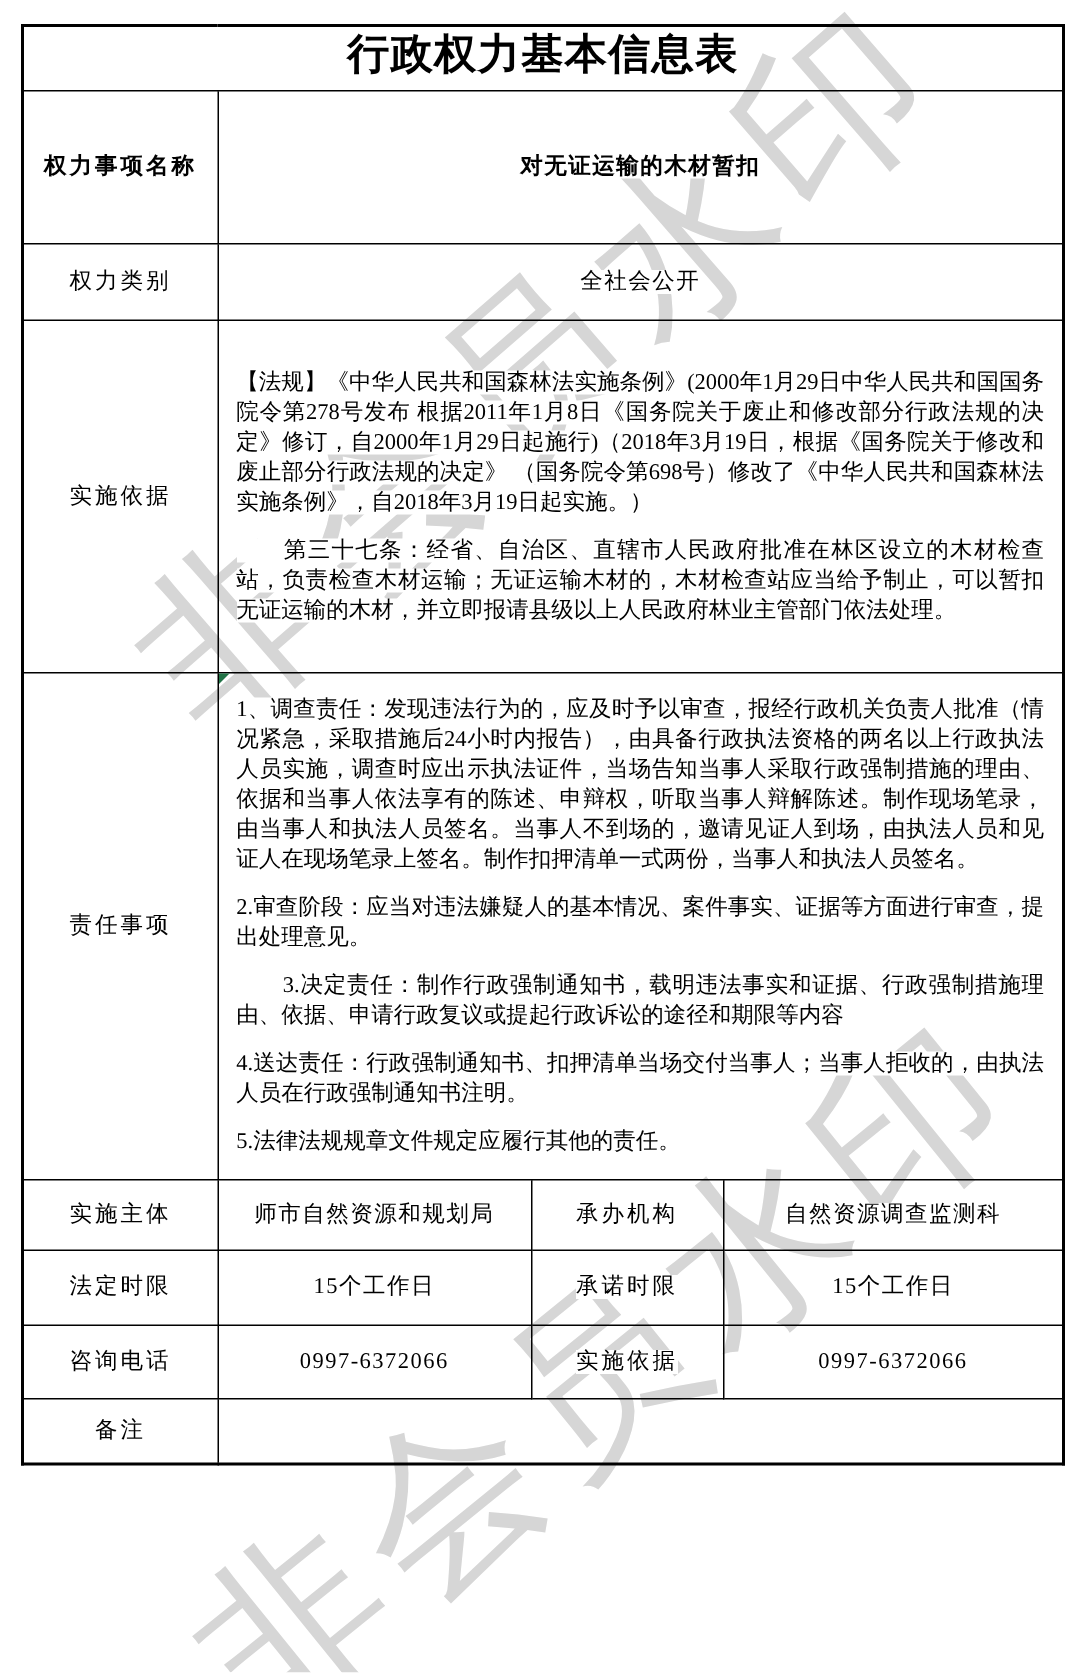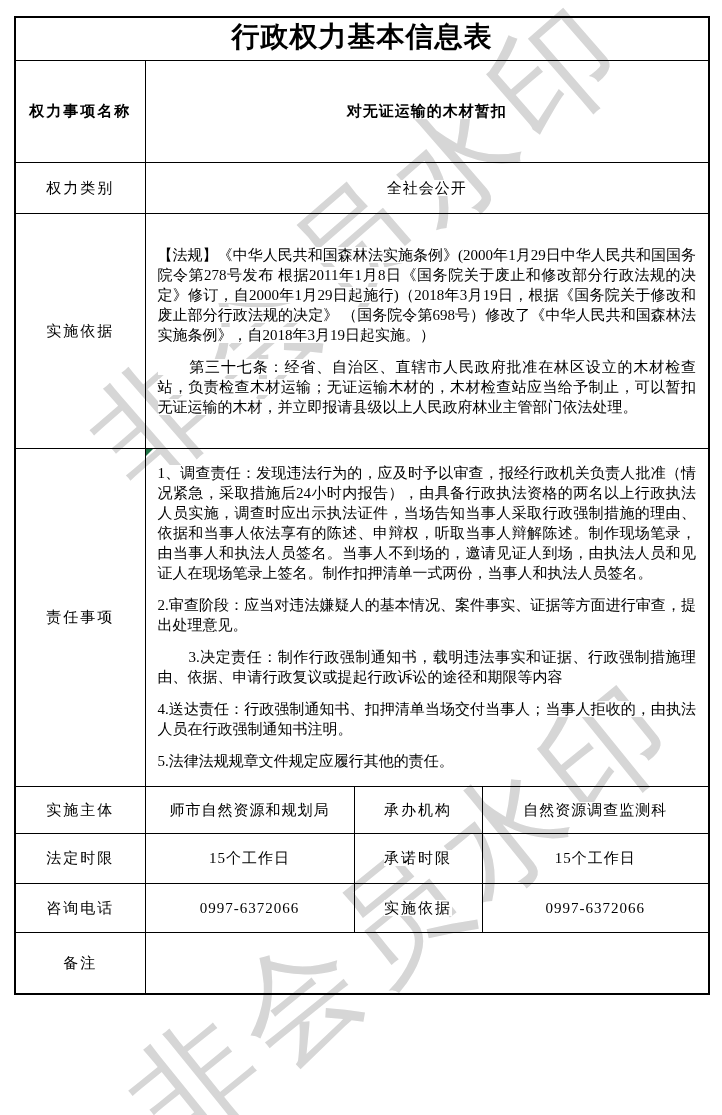--- a/index.html
+++ b/index.html
@@ -44,21 +44,21 @@
   tr.r-title{height:43px;}
   tr.r-name{height:102px;font-weight:bold;}
   tr.r-cat{height:51px;margin-left:25px;}
   tr.r-basis{height:235px;}
   tr.r-duty{height:338px;}
   tr.r-p1{height:47px;}
   tr.r-p2{height:49px;}
   tr.r-p3{height:63px;}
   tr.r-p4{height:50px;}
   tr.r-p5{height:49px;}
-  tr.r-remark{height:62px;}
+  tr.r-remark{height:44px;}
 
   td.title-cell{
     text-align:center;
     border:none;
   }
   .title-text{
     font-family:"Liberation Sans",sans-serif;
     font-weight:bold;
     font-size:28px;
     letter-spacing:1px;

